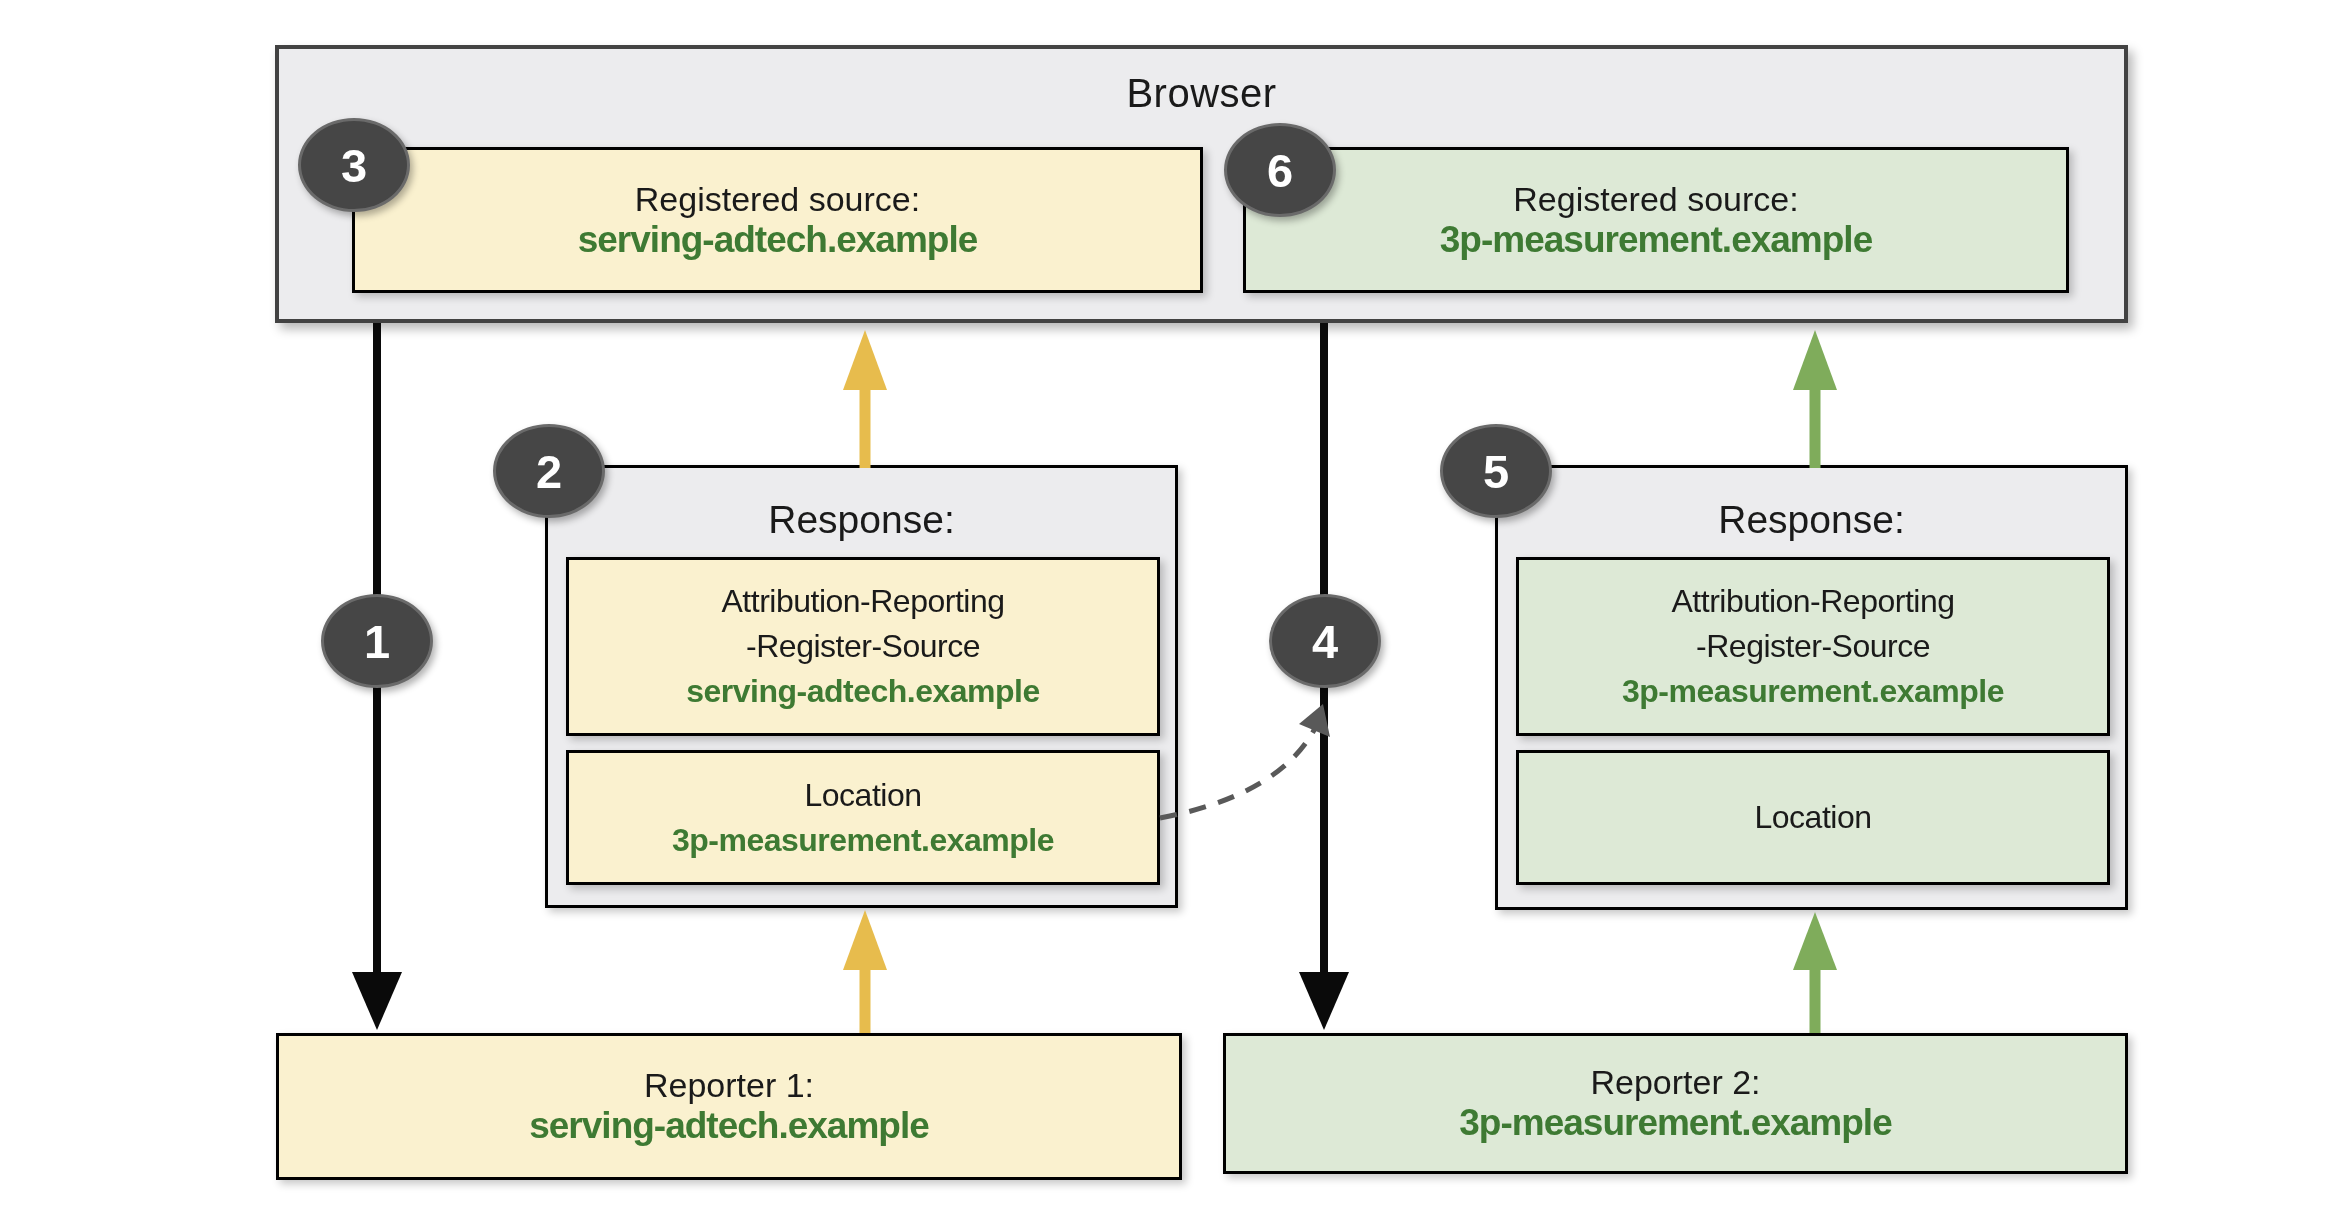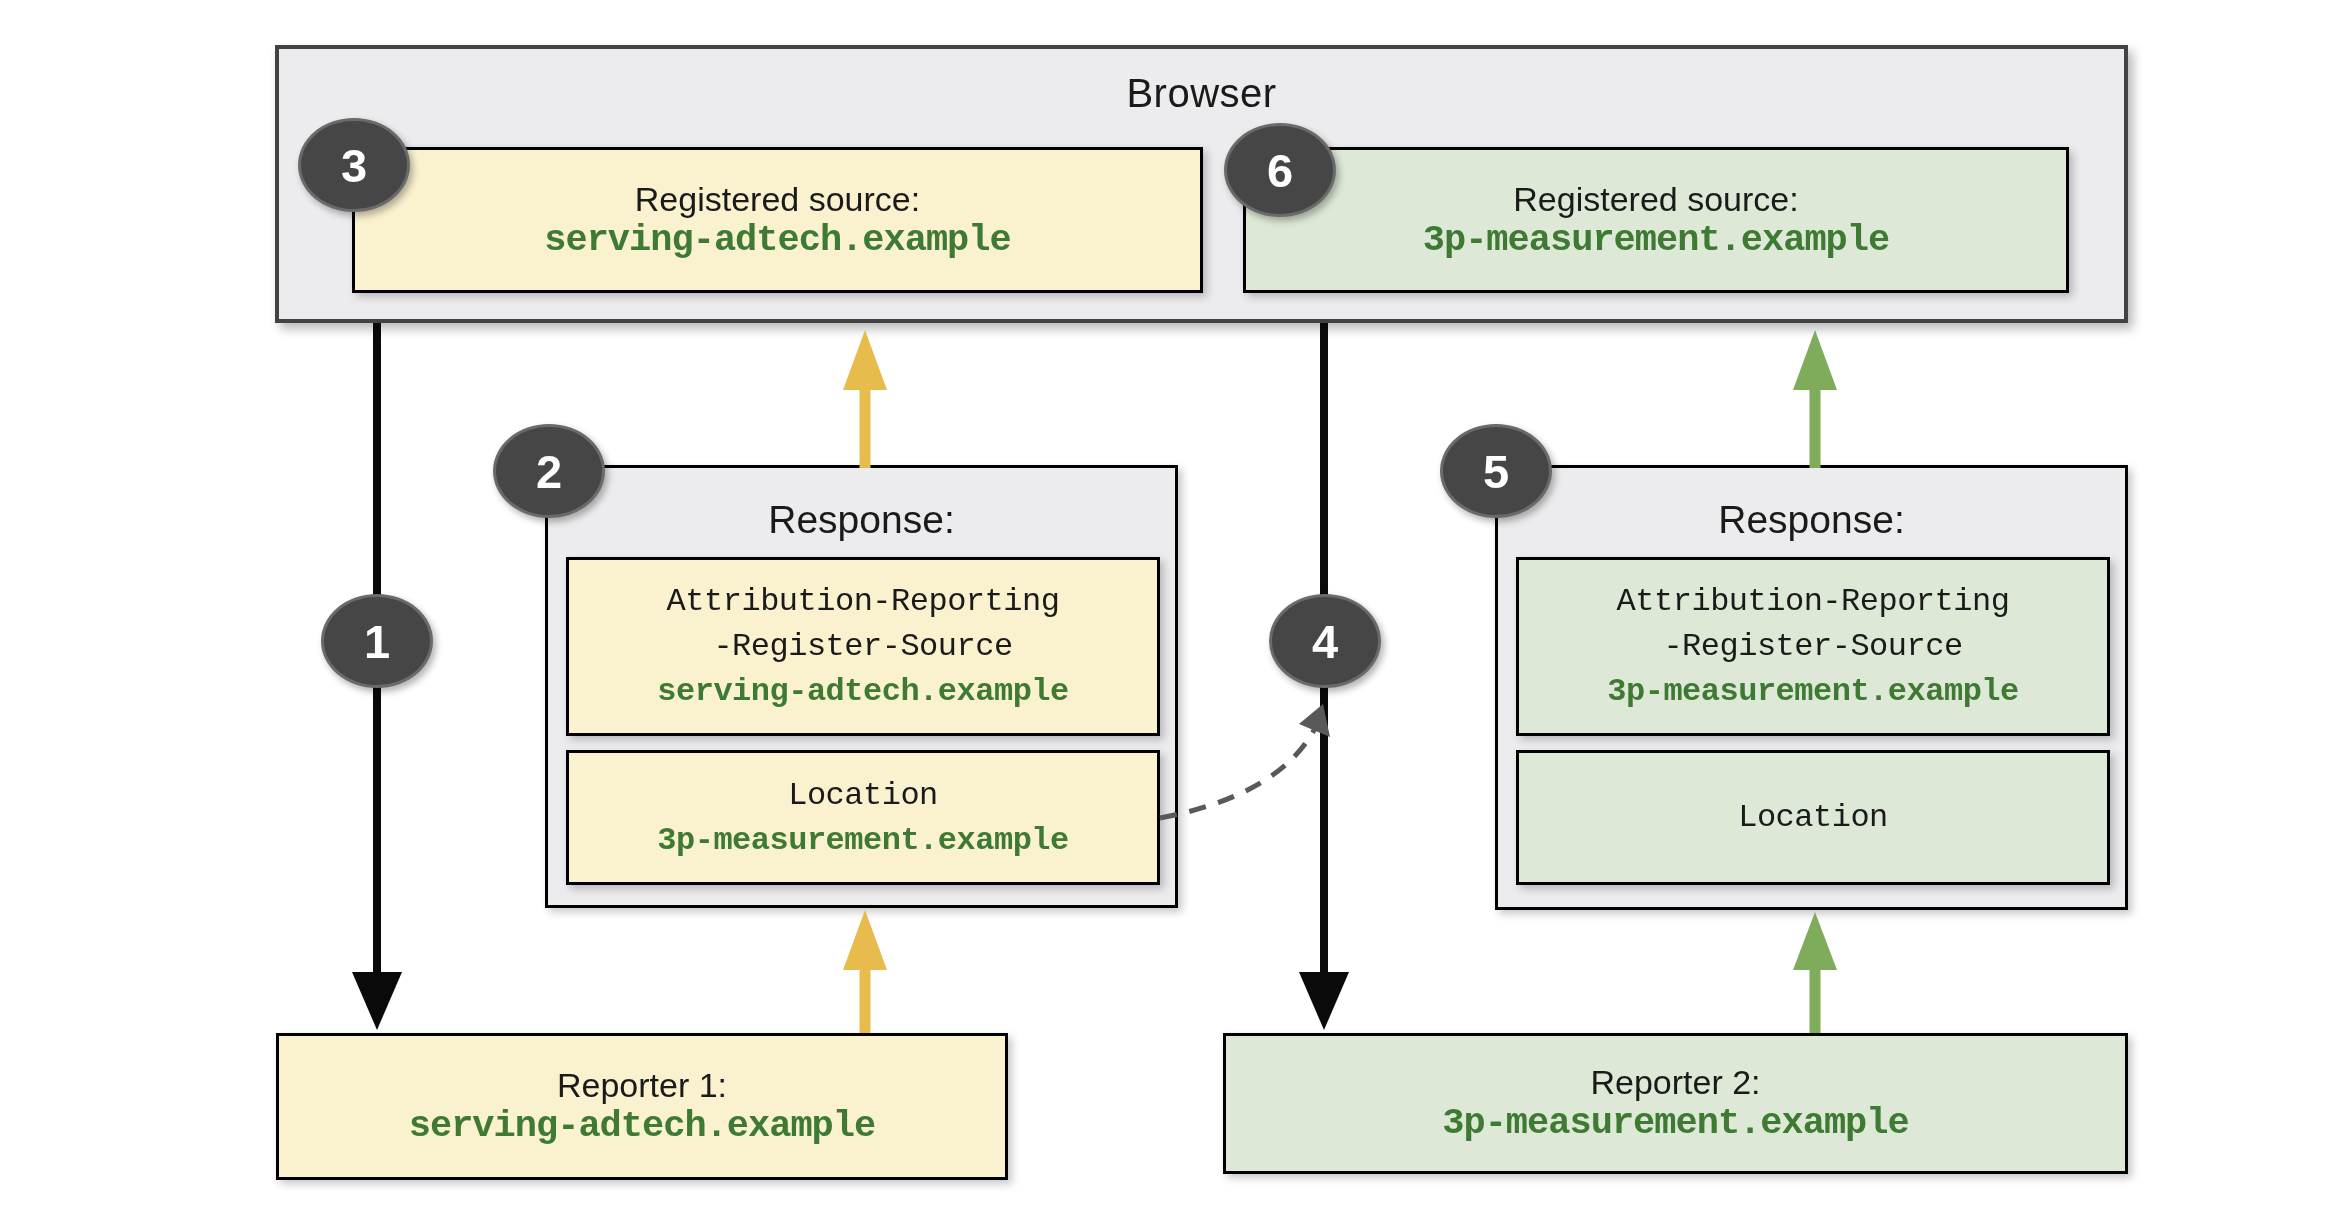--- a/index.html
+++ b/index.html
@@ -9,21 +9,21 @@
   }
   .box{position:absolute;box-sizing:border-box;}
   .outer{border:4px solid #424242;background:#ececee;box-shadow:5px 6px 10px rgba(0,0,0,0.28);}
   .inner{border:3px solid #000000;box-shadow:4px 4px 8px rgba(0,0,0,0.22);}
   .fill-yellow{background:#faf1cf;}
   .fill-green{background:#dde9d6;}
   .fill-gray{background:#ececee;}
   .title-sans{font-size:40px;letter-spacing:0.5px;}
   .label-sans{font-size:34px;}
   .resp-title{font-size:39px;}
-  .mono{font-family:Liberation Mono, monospace;}
+  .mono{font-family:Liberation Sans, sans-serif;}
   .domain-big{font-size:37px;font-weight:700;color:#3e7a33;letter-spacing:-1px;}
   .mono-line{font-size:32px;font-weight:500;letter-spacing:-0.5px;line-height:45px;}
   .mono-green{color:#3e7a33;font-weight:600;}
   .italic-note{font-size:33px;font-weight:700;font-style:italic;color:#3e7a33;line-height:45px;}
   .center-col{display:flex;flex-direction:column;align-items:center;justify-content:center;text-align:center;}
   .badge{
     position:absolute;width:112px;height:94px;border-radius:50%;
     background:#464646;border:3px solid #6a6a6a;box-sizing:border-box;
     display:flex;align-items:center;justify-content:center;
     color:#ffffff;font-size:47px;font-weight:700;z-index:30;
@@ -70,21 +70,21 @@
     <div class="box inner fill-green center-col" style="left:18px;top:89px;width:594px;height:179px;">
       <div class="mono mono-line">Attribution-Reporting</div>
       <div class="mono mono-line">-Register-Source</div>
       <div class="mono mono-line mono-green">3p-measurement.example</div>
     </div>
     <div class="box inner fill-green center-col" style="left:18px;top:282px;width:594px;height:135px;">
       <div class="mono mono-line">Location</div>
     </div>
   </div>
 
-  <div class="box inner fill-yellow center-col" style="left:276px;top:1033px;width:732px;height:147px;">
+  <div class="box inner fill-yellow center-col" style="left:276px;top:1033px;width:906px;height:147px;">
     <div class="label-sans">Reporter 1:</div>
     <div class="mono domain-big">serving-adtech.example</div>
   </div>
 
   <div class="box inner fill-green center-col" style="left:1223px;top:1033px;width:905px;height:141px;">
     <div class="label-sans">Reporter 2:</div>
     <div class="mono domain-big">3p-measurement.example</div>
   </div>
 
   <svg id="connector-layer" width="2352" height="1220" viewBox="0 0 2352 1220">

